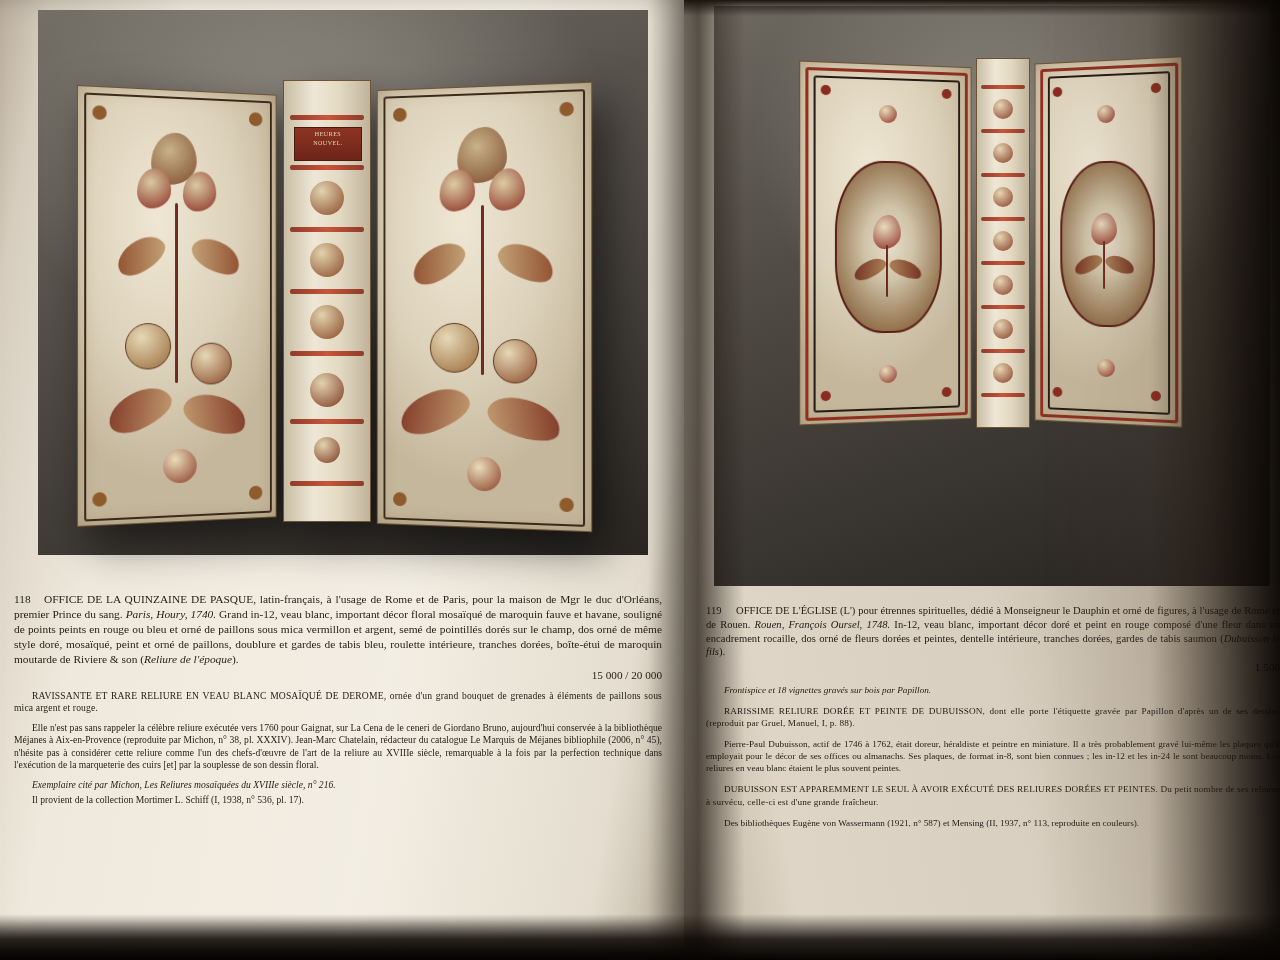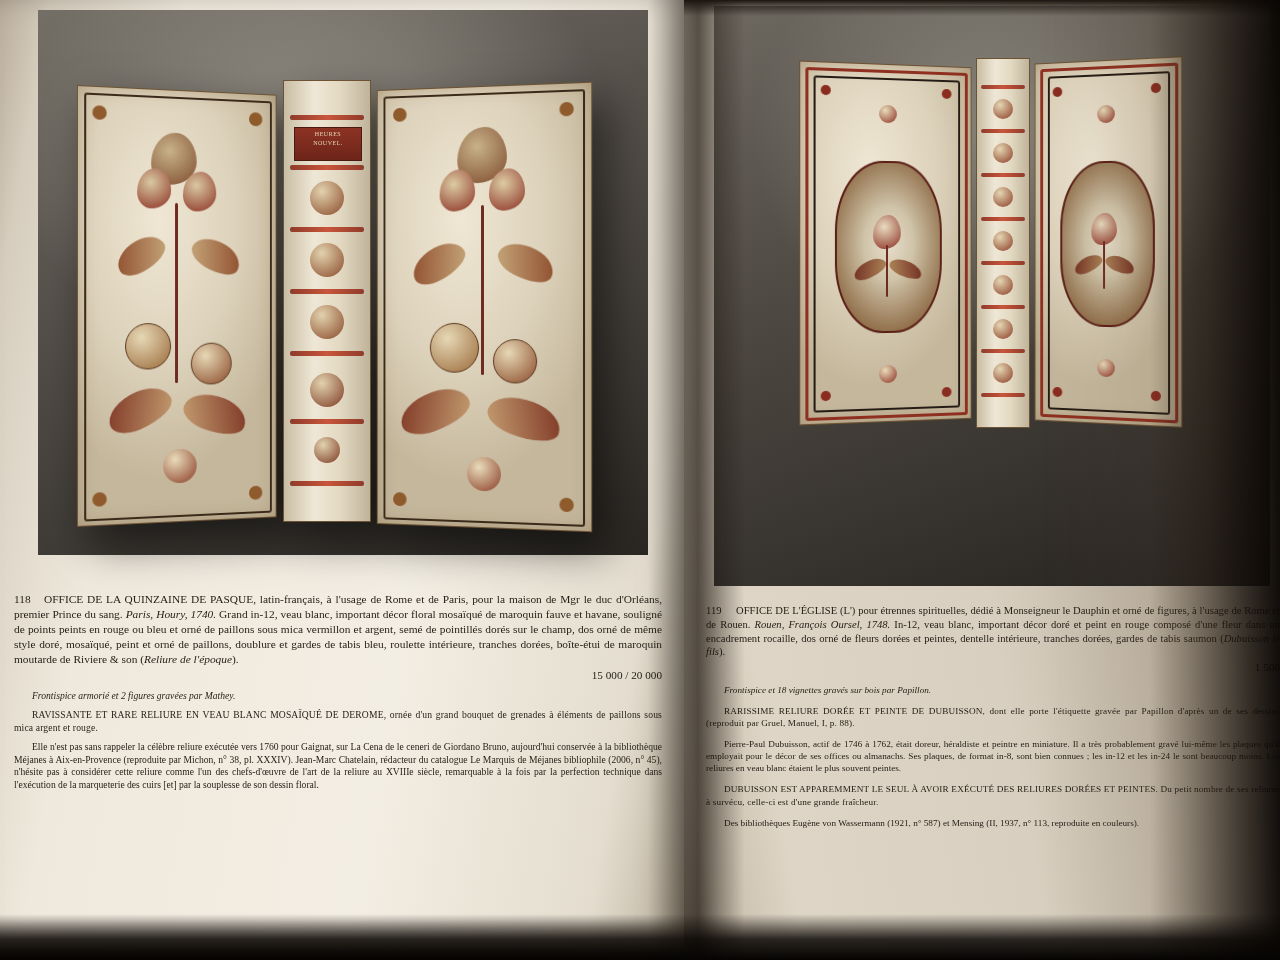--- a/index.html
+++ b/index.html
@@ -321,23 +321,24 @@
           <div class="motif" style="left:184px; top:408px; width:14px; height:14px; background:#8f5a2c;"></div>
         </div>
       </div>
     </div>
 
     <div class="text-col text-left">
       <div class="entry-head">
         <span class="lot-no">118</span><span>OFFICE DE LA QUINZAINE DE PASQUE</span><span>, latin-français, à l'usage de Rome et de Paris, pour la maison de Mgr le duc d'Orléans, premier Prince du sang. </span><span class="ital">Paris, Houry, 1740.</span><span> Grand in-12, veau blanc, important décor floral mosaïqué de maroquin fauve et havane, souligné de points peints en rouge ou bleu et orné de paillons sous mica vermillon et argent, semé de pointillés dorés sur le champ, dos orné de même style doré, mosaïqué, peint et orné de paillons, doublure et gardes de tabis bleu, roulette intérieure, tranches dorées, boîte-étui de maroquin moutarde de Riviere &amp; son (</span><span class="ital">Reliure de l'époque</span><span>).</span>
         <span class="price">15 000 / 20 000</span>
       </div>
-      <div class="note italic">Frontispice armorié et 2 figures gravées par Mathey.</div>
       <div class="note strong-caps">RAVISSANTE ET RARE RELIURE EN VEAU BLANC MOSAÏQUÉ DE DEROME, ornée d'un grand bouquet de grenades à éléments de paillons sous mica argent et rouge.</div>
       <div class="note">Elle n'est pas sans rappeler la célèbre reliure exécutée vers 1760 pour Gaignat, sur La Cena de le ceneri de Giordano Bruno, aujourd'hui conservée à la bibliothèque Méjanes à Aix-en-Provence (reproduite par Michon, n° 38, pl. XXXIV). Jean-Marc Chatelain, rédacteur du catalogue Le Marquis de Méjanes bibliophile (2006, n° 45), n'hésite pas à considérer cette reliure comme l'un des chefs-d'œuvre de l'art de la reliure au XVIIIe siècle, remarquable à la fois par la perfection technique dans l'exécution de la marqueterie des cuirs [et] par la souplesse de son dessin floral.</div>
+      <div class="note italic">Exemplaire cité par Michon, Les Reliures mosaïquées du XVIIIe siècle, n° 216.</div>
+      <div class="note note-tight">Il provient de la collection Mortimer L. Schiff (I, 1938, n° 536, pl. 17).</div>
     </div>
     <div class="page-edge-bottom-left"></div>
   </div>
 
   <div class="leaf leaf-right">
 
     <div class="plate plate-right" style="left:30px; top:6px;">
       <div class="binding soft" style="left:86px; top:52px; width:380px; height:370px;">
 
         <div class="cover" style="left:0px; top:6px; width:172px; height:356px; transform: perspective(650px) rotateY(8deg);">

